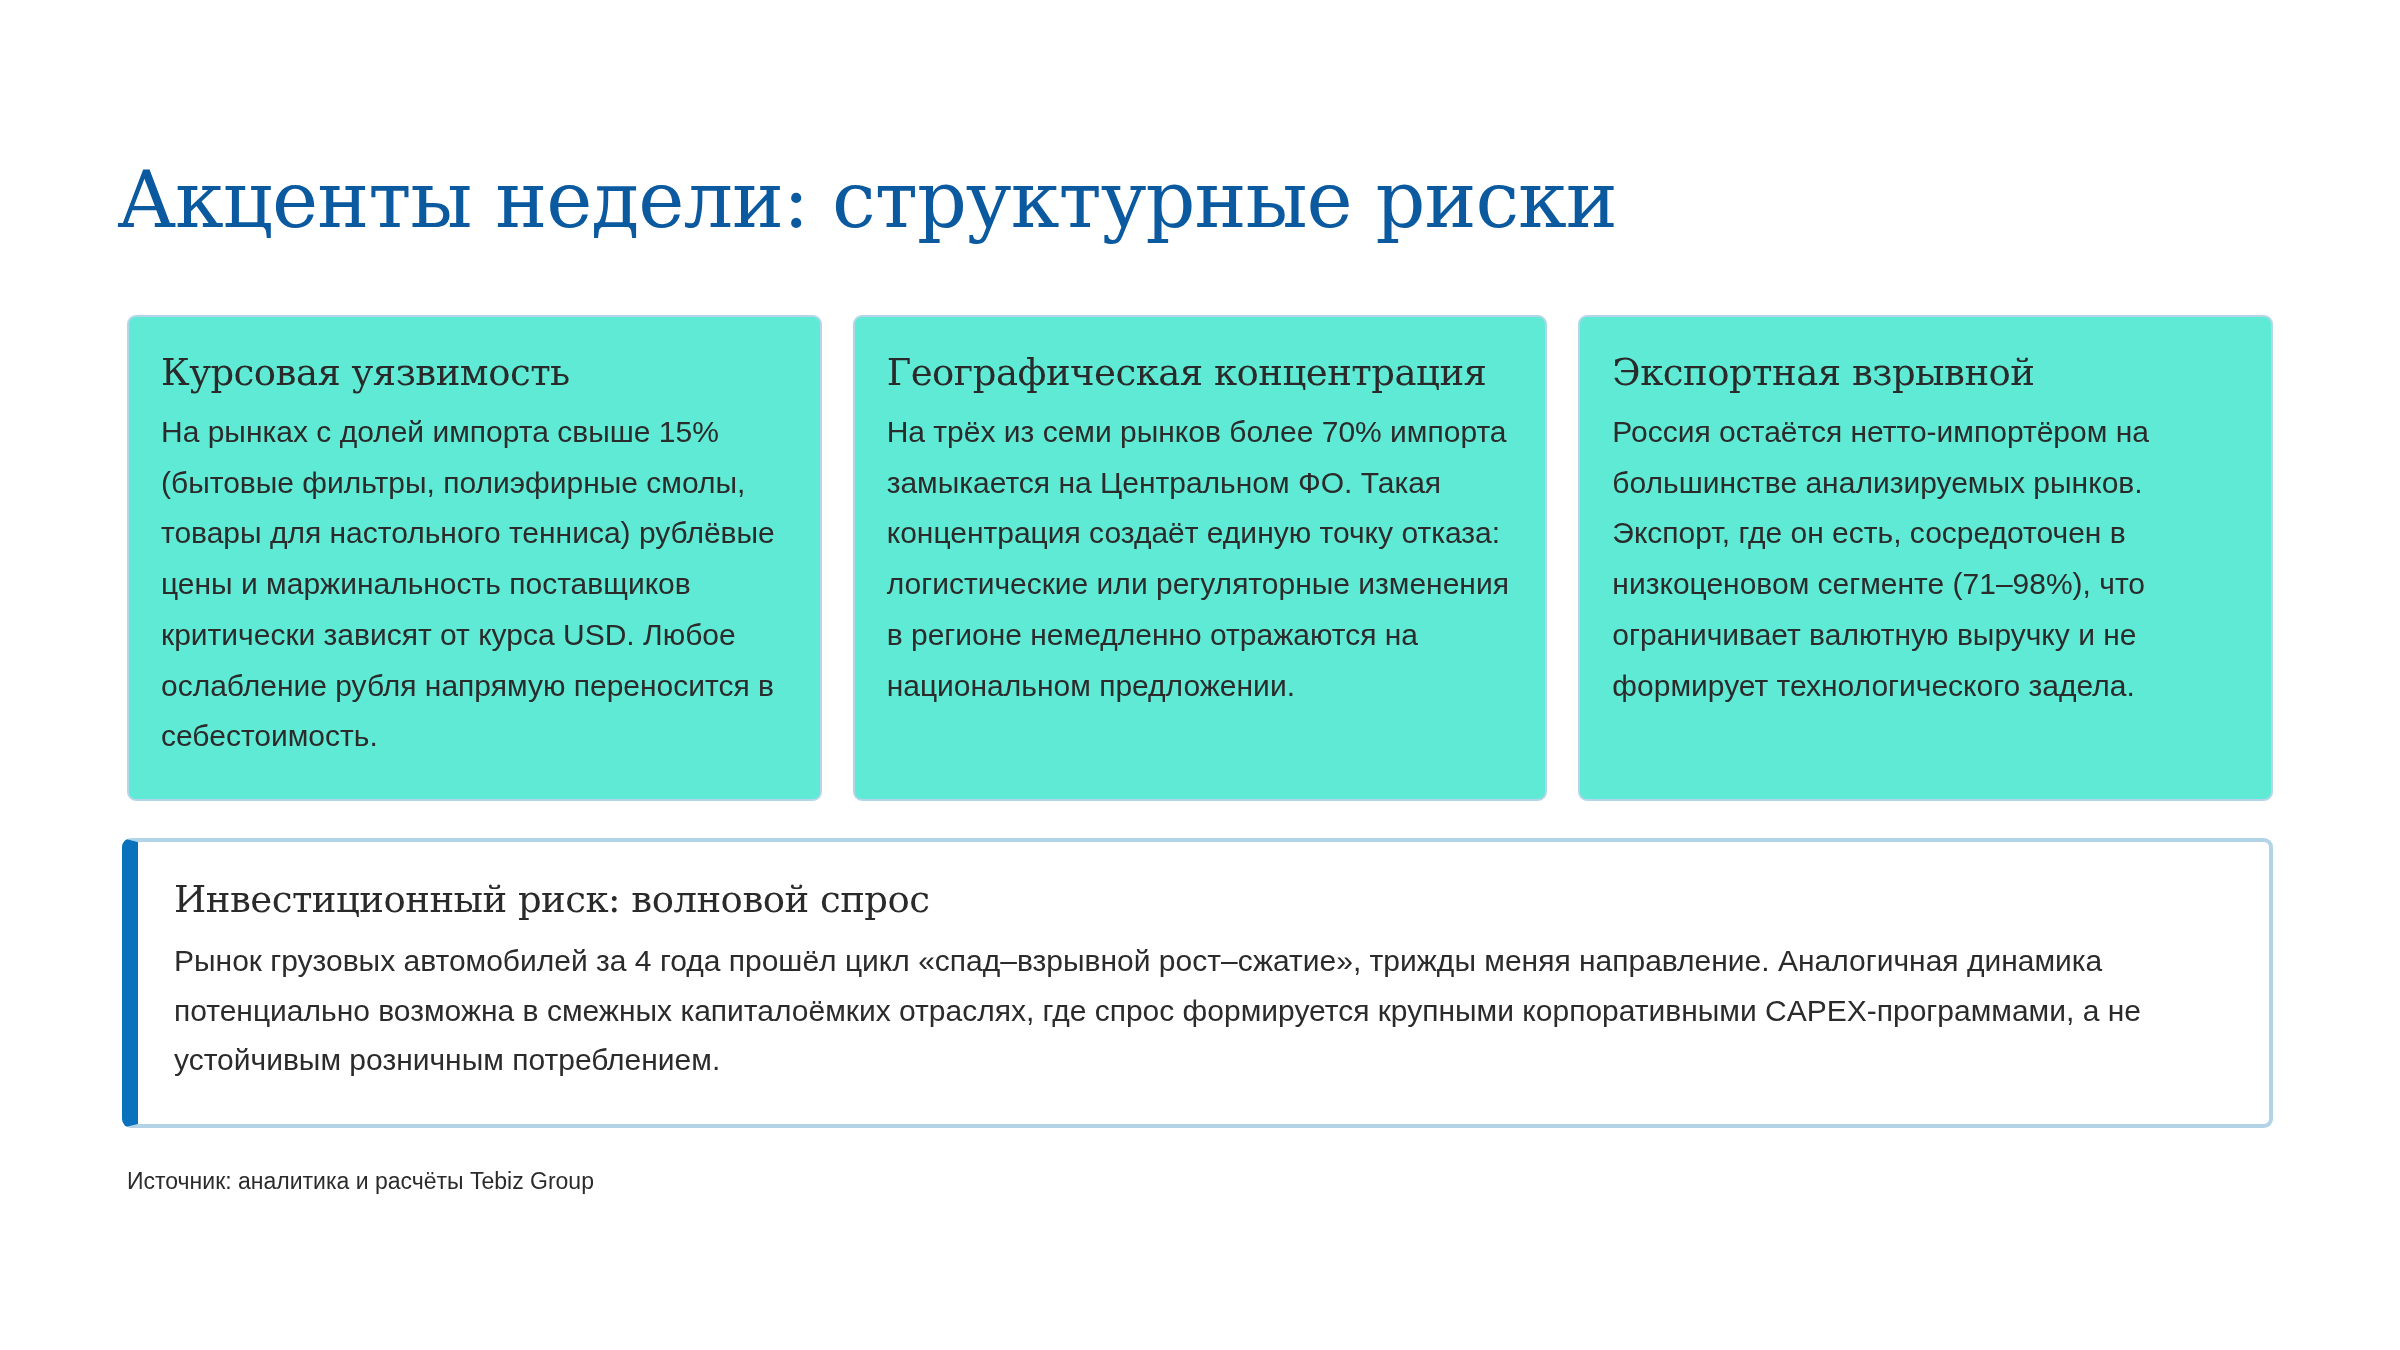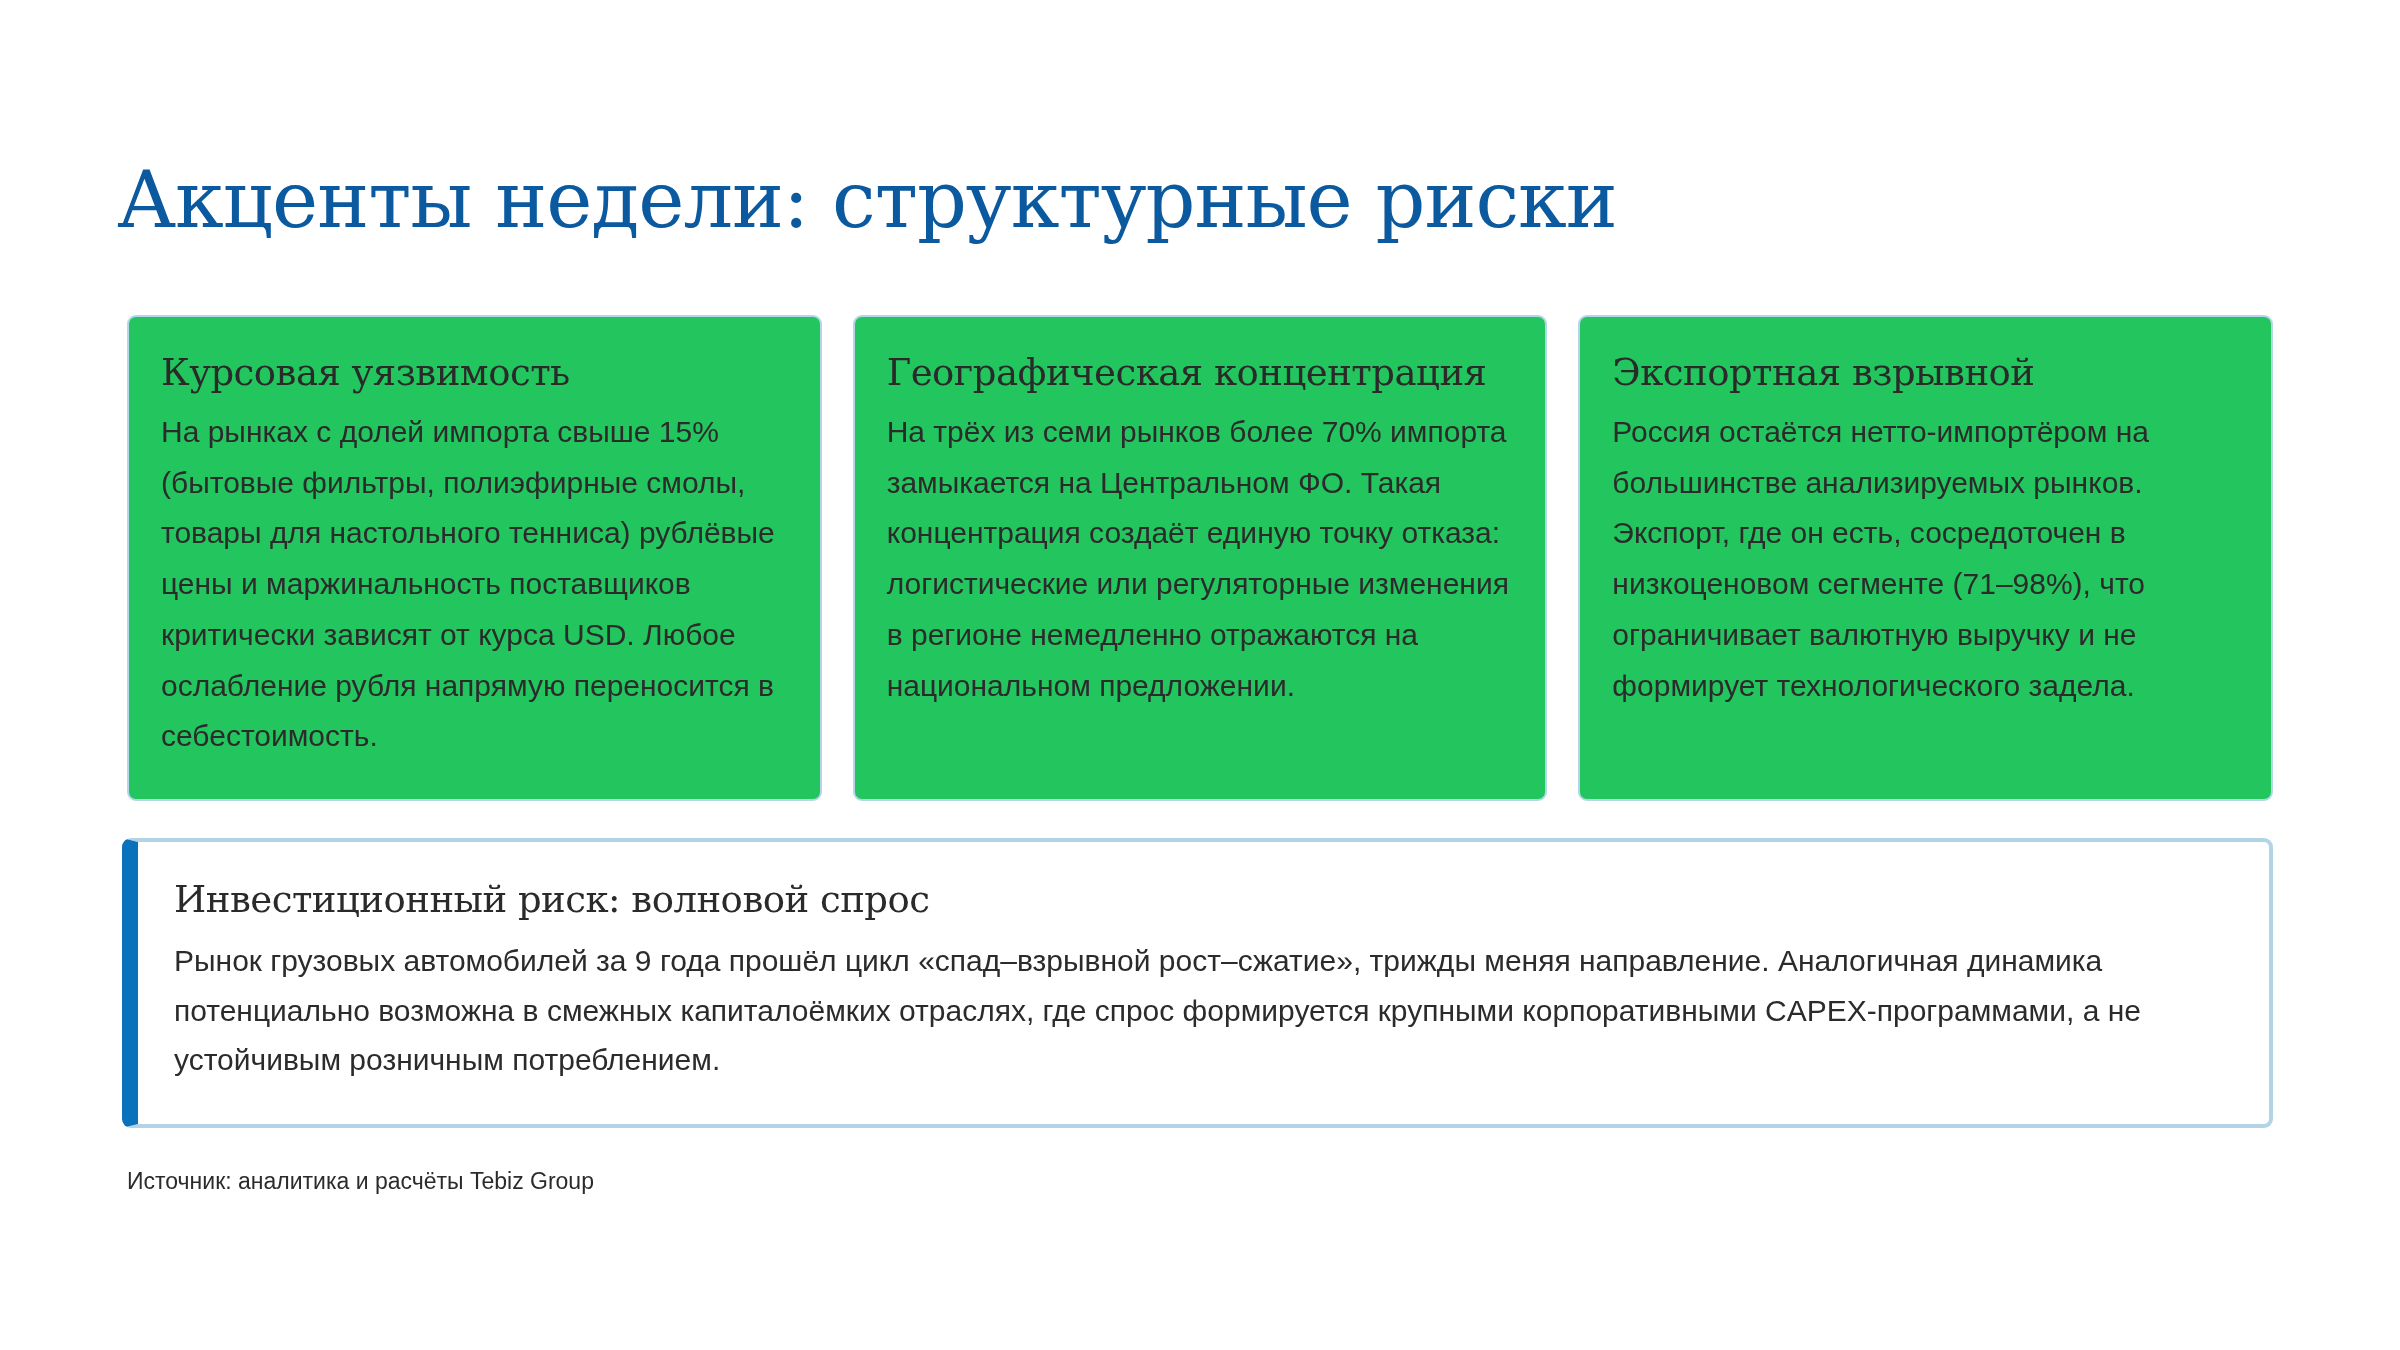--- a/index.html
+++ b/index.html
@@ -33,21 +33,21 @@
       left: 127px;
       top: 315px;
       width: 2146px;
       height: 486px;
       display: flex;
       gap: 31px;
     }
     .card {
       flex: 1 1 0;
       box-sizing: border-box;
-      background: #22c55e;
+      background: #5eead4;
       border: 2px solid #b5d6ea;
       border-radius: 9px;
       padding: 30px 32px 20px 32px;
     }
     .card-title {
       margin: 0 0 8px 0;
       font-family: "DejaVu Serif", "Liberation Serif", serif;
       font-weight: normal;
       font-size: 37px;
       line-height: 52px;
@@ -115,16 +115,16 @@
     <p class="card-body">На трёх из семи рынков более 70% импорта замыкается на Центральном ФО. Такая концентрация создаёт единую точку отказа: логистические или регуляторные изменения в регионе немедленно отражаются на национальном предложении.</p>
   </div>
   <div class="card">
     <h2 class="card-title">Экспортная взрывной</h2>
     <p class="card-body">Россия остаётся нетто-импортёром на большинстве анализируемых рынков. Экспорт, где он есть, сосредоточен в низкоценовом сегменте (71–98%), что ограничивает валютную выручку и не формирует технологического задела.</p>
   </div>
 </div>
 
 <div class="callout">
   <h2 class="callout-title">Инвестиционный риск: волновой спрос</h2>
-  <p class="callout-body">Рынок грузовых автомобилей за 9 года прошёл цикл «спад–взрывной рост–сжатие», трижды меняя направление. Аналогичная динамика потенциально возможна в смежных капиталоёмких отраслях, где спрос формируется крупными корпоративными CAPEX-программами, а не устойчивым розничным потреблением.</p>
+  <p class="callout-body">Рынок грузовых автомобилей за 4 года прошёл цикл «спад–взрывной рост–сжатие», трижды меняя направление. Аналогичная динамика потенциально возможна в смежных капиталоёмких отраслях, где спрос формируется крупными корпоративными CAPEX-программами, а не устойчивым розничным потреблением.</p>
 </div>
 
 <div class="source-note">Источник: аналитика и расчёты Tebiz Group</div>
 
 </body></html>

